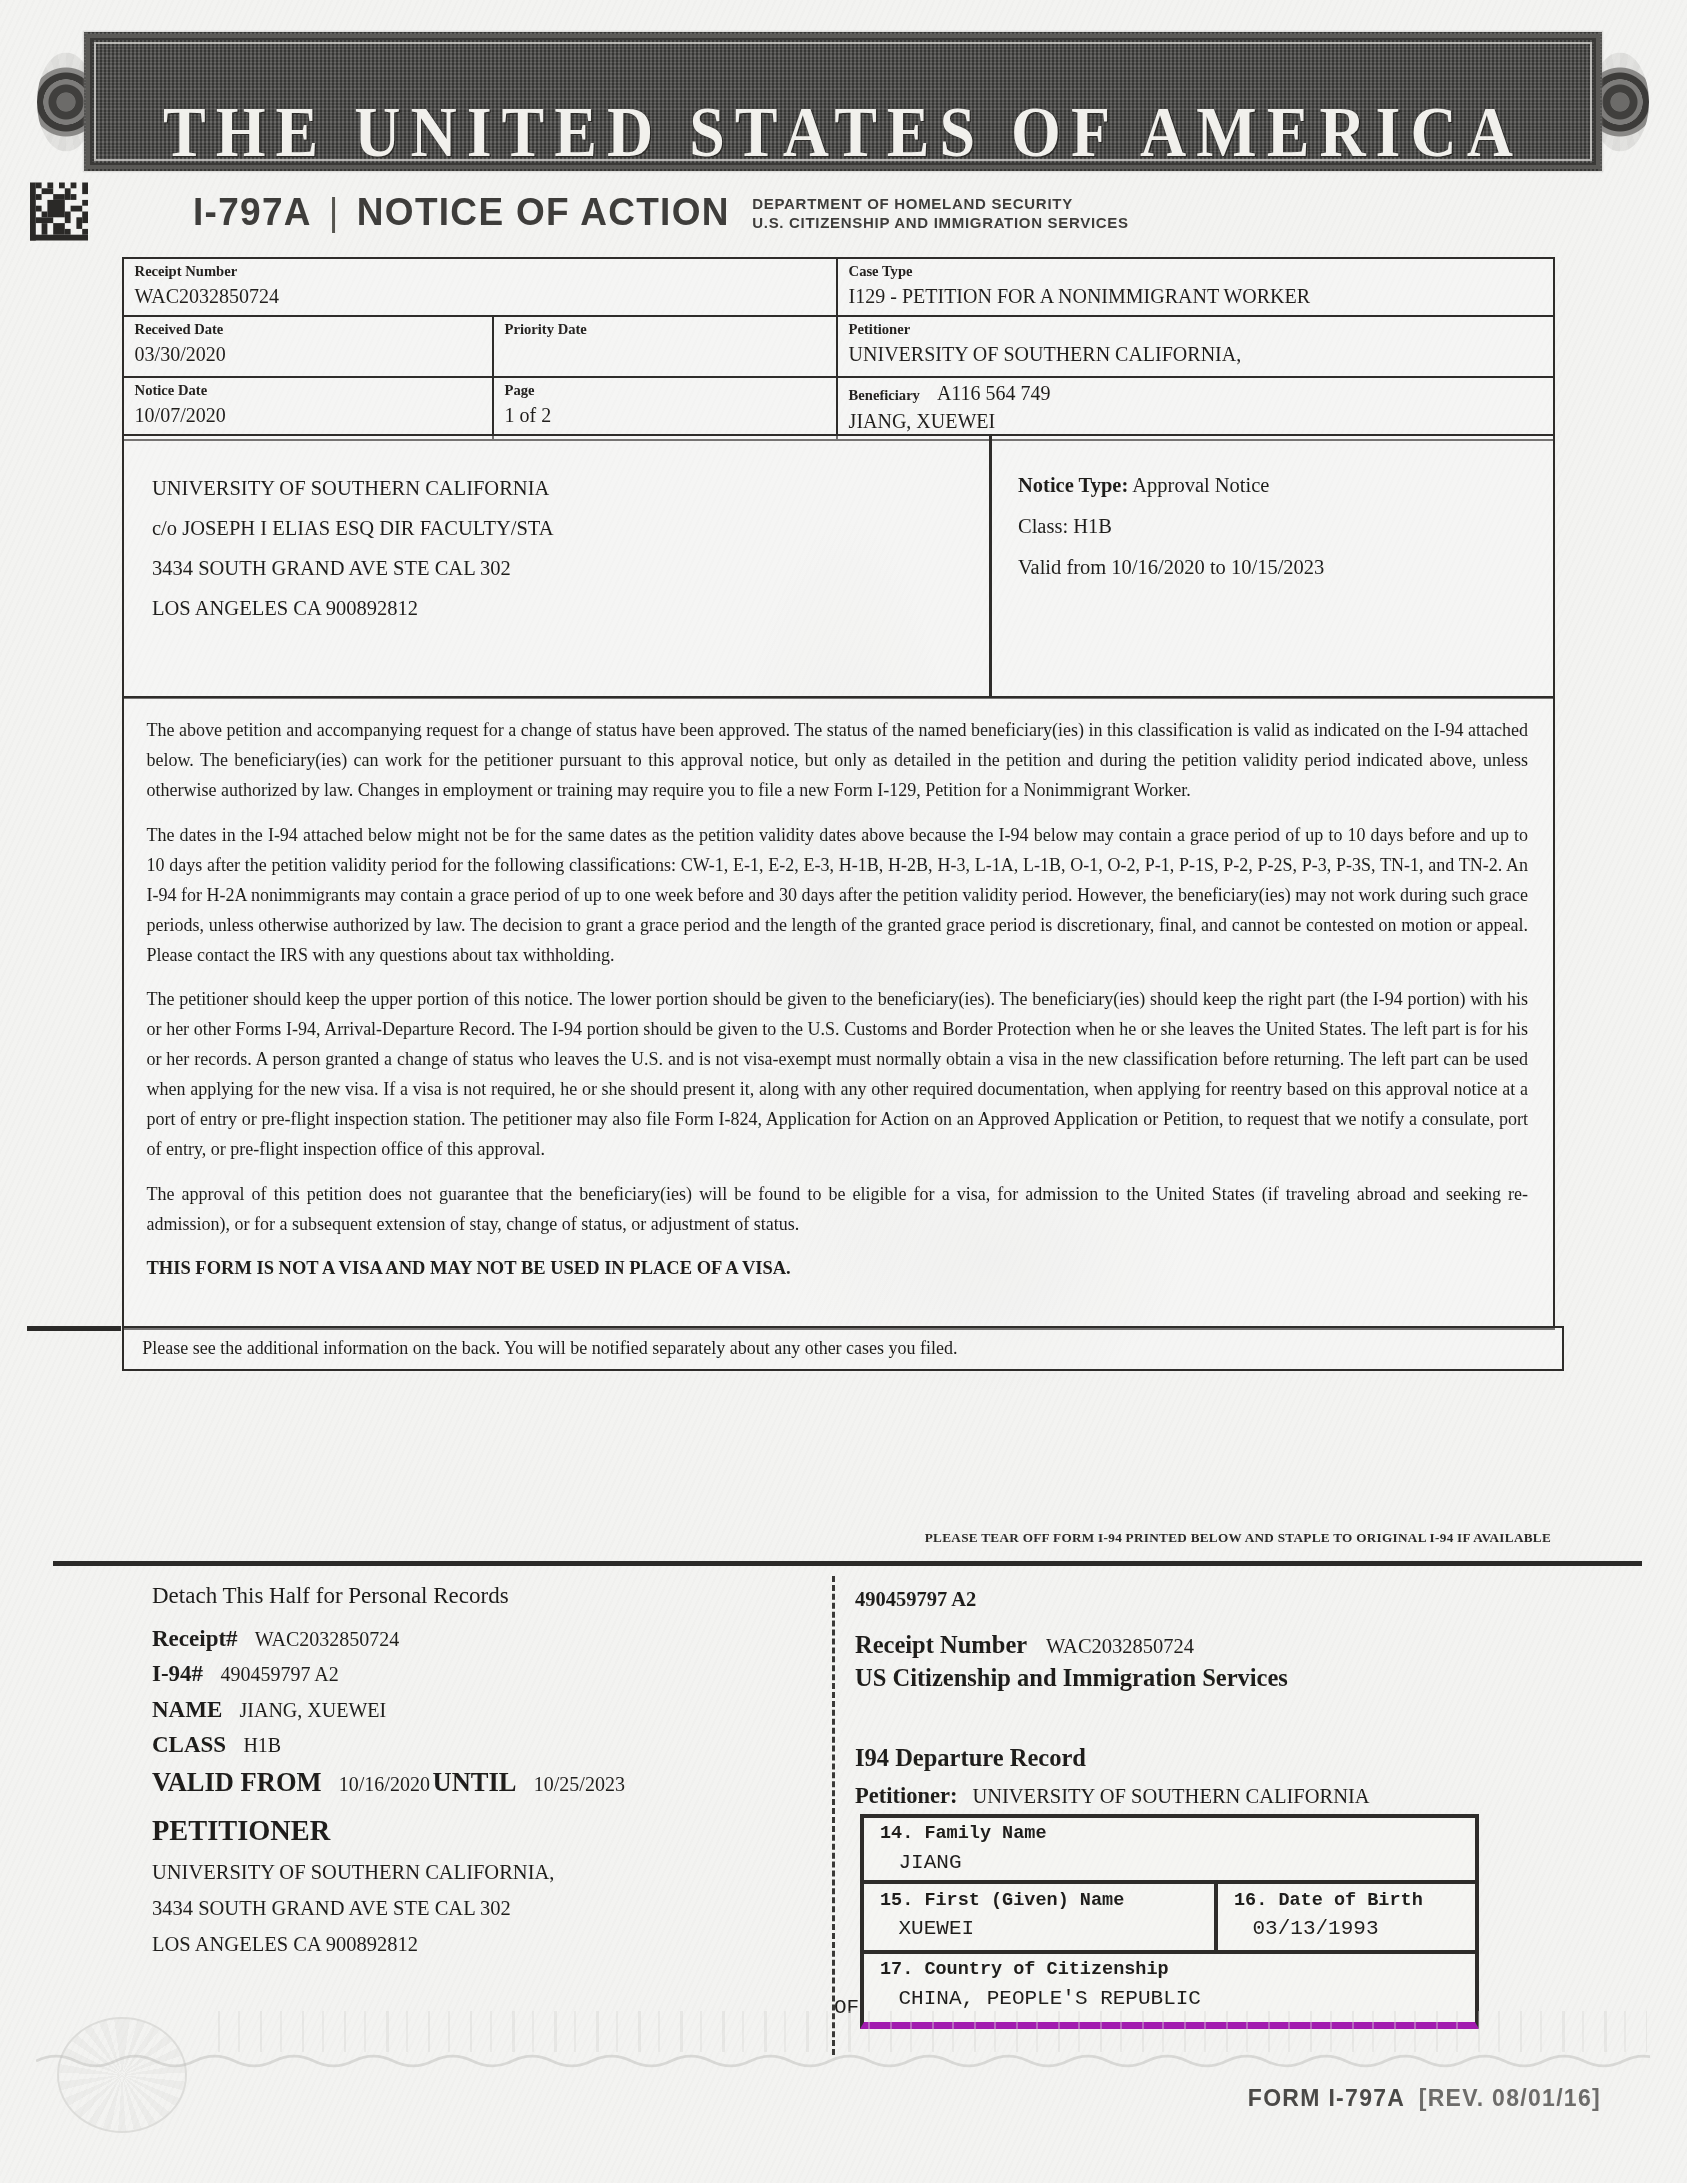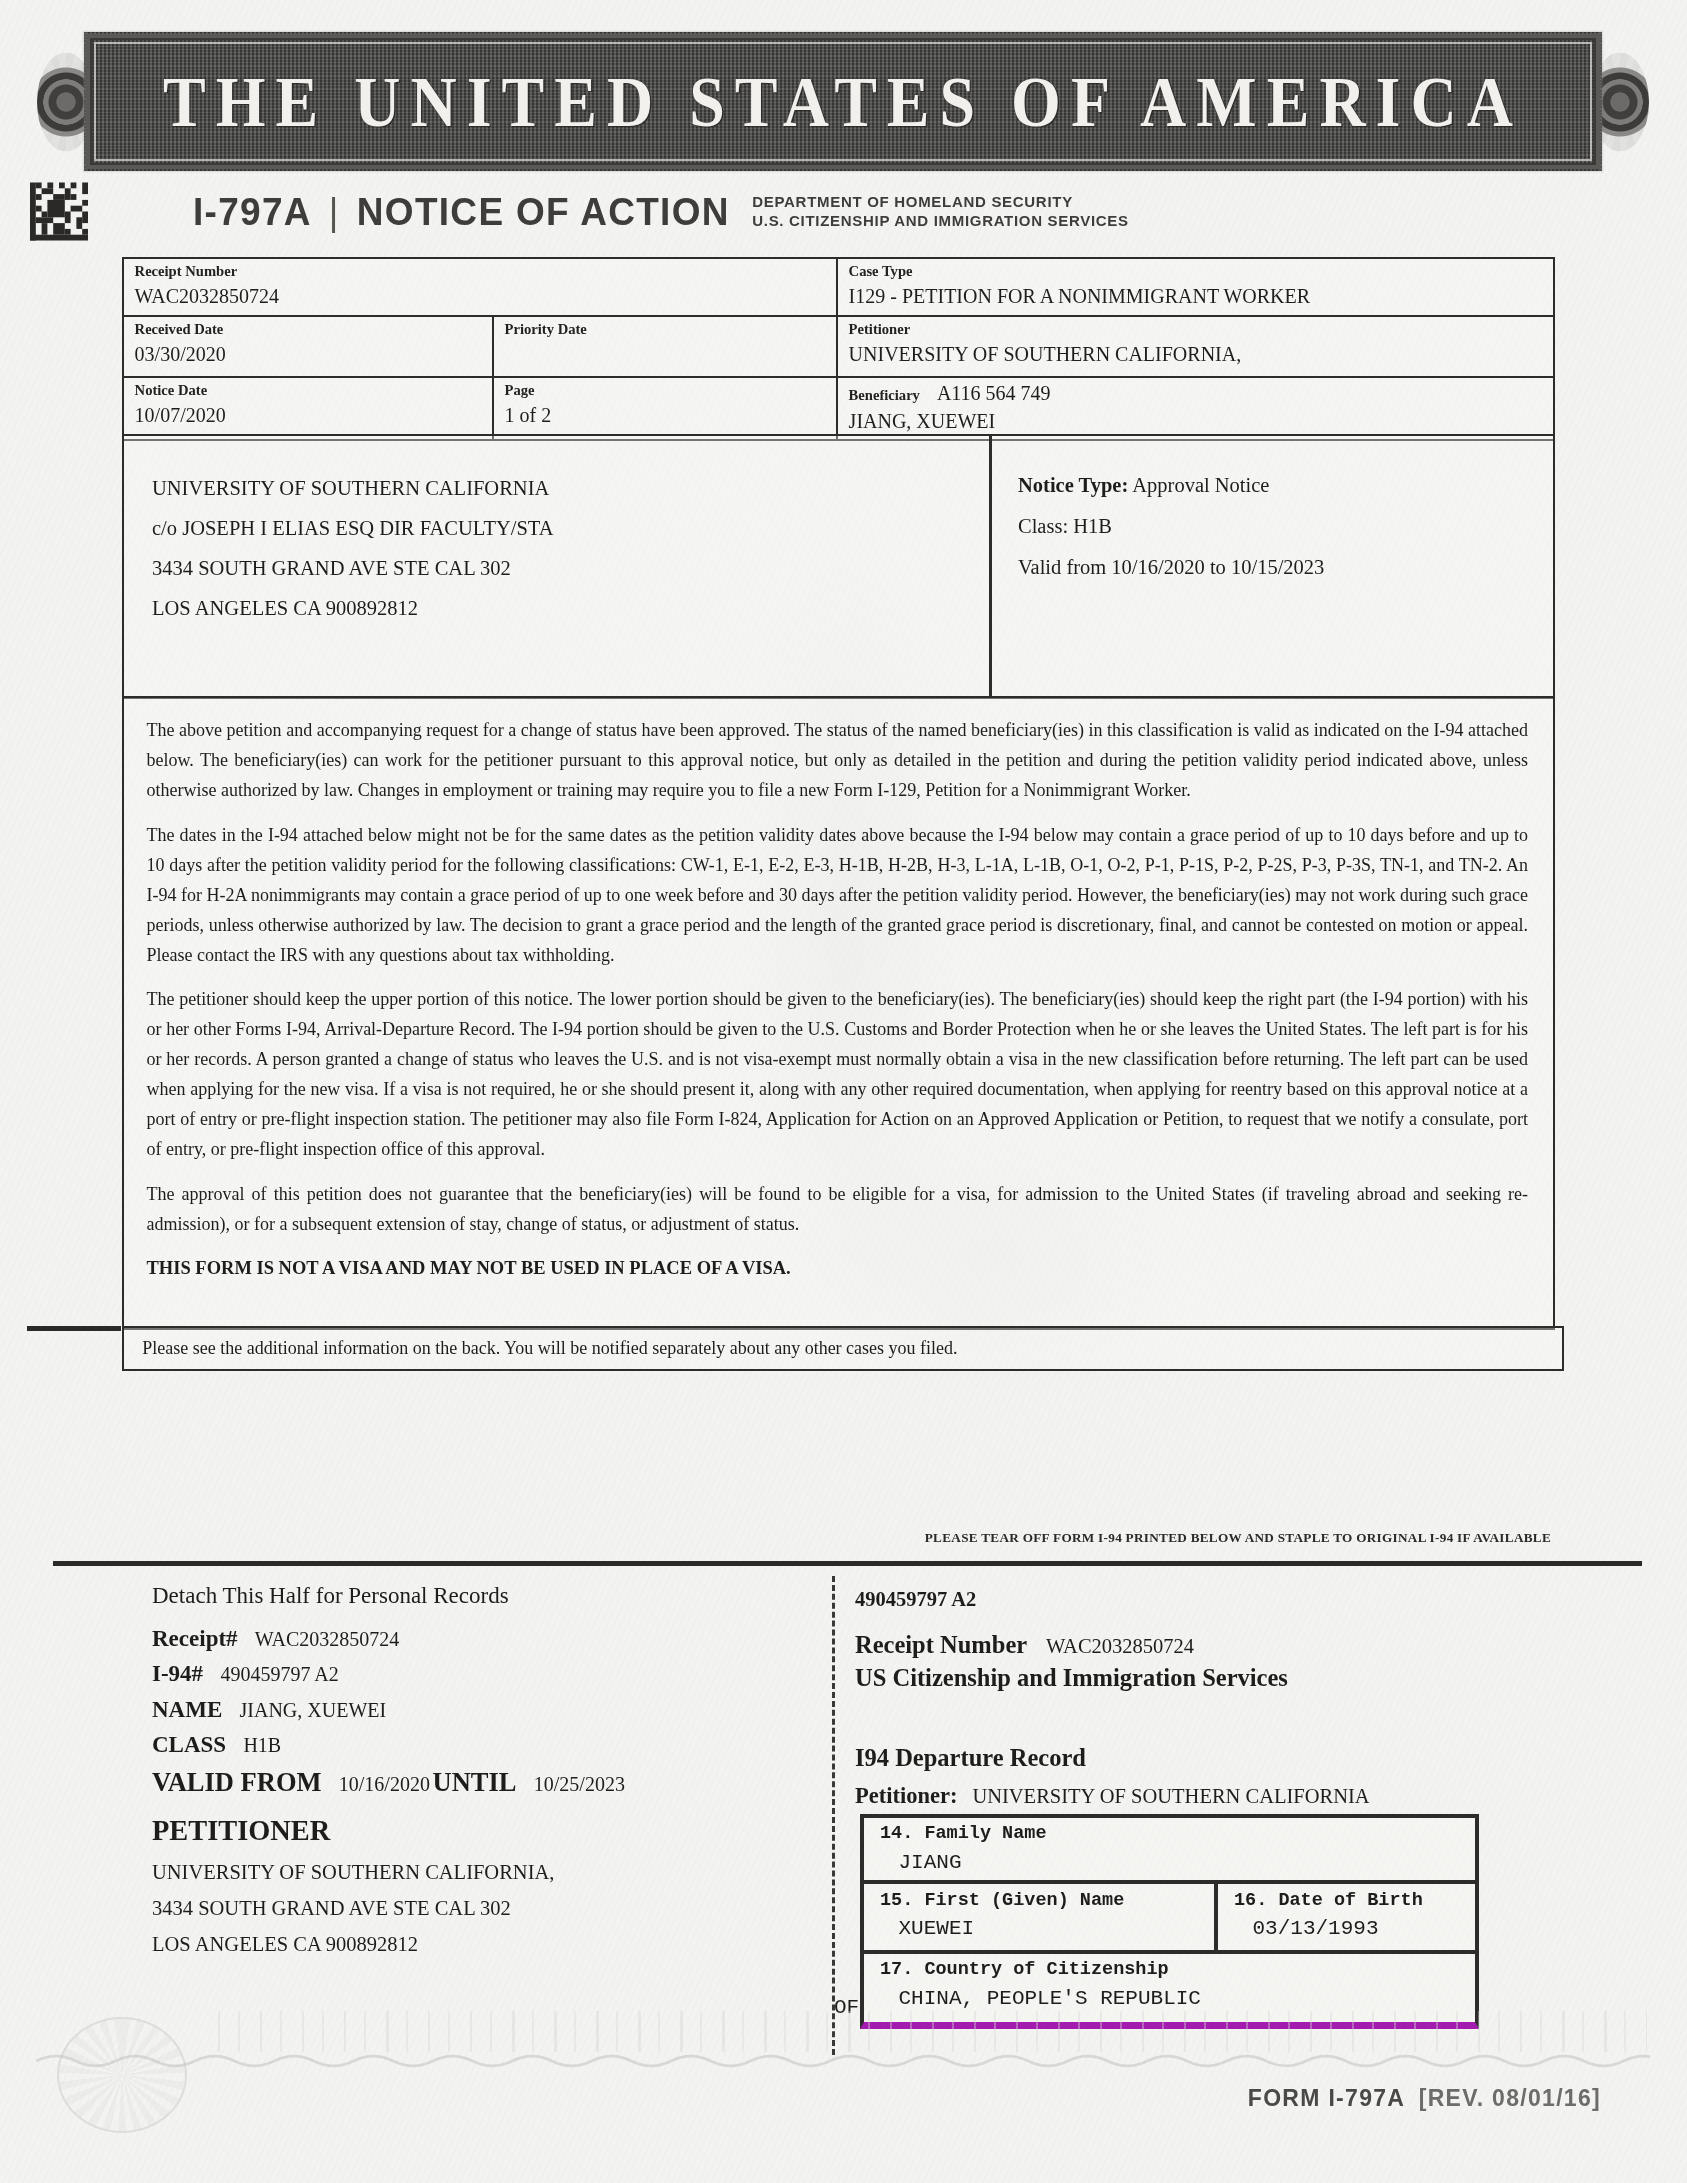--- a/index.html
+++ b/index.html
@@ -19,41 +19,41 @@
   
   .banner{position:absolute;left:46px;top:28px;width:1594px;height:147px;}
   .banner .band{
     position:absolute;left:38px;right:38px;top:4px;bottom:4px;
     background:
       repeating-linear-gradient(90deg, rgba(255,255,255,.10) 0 2px, rgba(0,0,0,.18) 2px 4px),
       repeating-linear-gradient(0deg, rgba(255,255,255,.08) 0 1.3px, rgba(0,0,0,.10) 1.3px 3.3px),
       #4a4947;
     border:2.6px solid #39383612;
     box-shadow:inset 0 0 0 4px #5a5956, inset 0 0 0 6px #3a3937, 0 0 0 1.3px #8a898733;
-    display:flex;align-items:center;justify-content:center;
+    display:flex;align-items:flex-end;justify-content:center;
   }
   .banner .band::before{
     content:"";position:absolute;inset:8px;border:2px solid #d8d7d3;opacity:.75;
   }
   .banner-title{
     position:relative;font-weight:bold;font-size:64px;letter-spacing:10px;
     color:#f1f0ec;white-space:nowrap;transform:scaleY(1.12);
     text-shadow:0 0 1.3px #2a2a28, 1.3px 1.3px 0 #2f2e2c;
   }
   .rosette{
     position:absolute;top:50%;width:58px;height:99px;transform:translateY(-50%);
     background:
       radial-gradient(circle at 50% 50%, #6c6b69 0 9.3px, #403f3d 10px 17px, #7d7c7a 18px 22.5px, #3c3b39 23px 29px, #8a8987 30px 34px, transparent 35px),
       repeating-conic-gradient(#55545222 0 10deg, #7b7a7822 10deg 20deg);
     border-radius:50%;
   }
   .rosette.left{left:-9.3px;} .rosette.right{right:-9.3px;}
 
   
-  .hdr{position:absolute;left:193px;top:191px;display:flex;align-items:flex-start;}
+  .hdr{position:absolute;left:193px;top:191px;display:flex;align-items:center;}
   .hdr .formline{
     font-family:"Liberation Sans", sans-serif;font-weight:bold;
     font-size:37px;letter-spacing:1.3px;color:#3e3d3b;white-space:nowrap;
     transform:scaleY(1.05);
   }
   .hdr .pipe{margin:0 17px;font-weight:normal;color:#55544f;}
   .hdr .agency{
     margin-left:22.5px;padding-left:0;margin-top:1.3px;
     font-family:"Liberation Sans", sans-serif;font-weight:bold;
     font-size:15px;line-height:19px;letter-spacing:0.7px;color:#3e3d3b;

